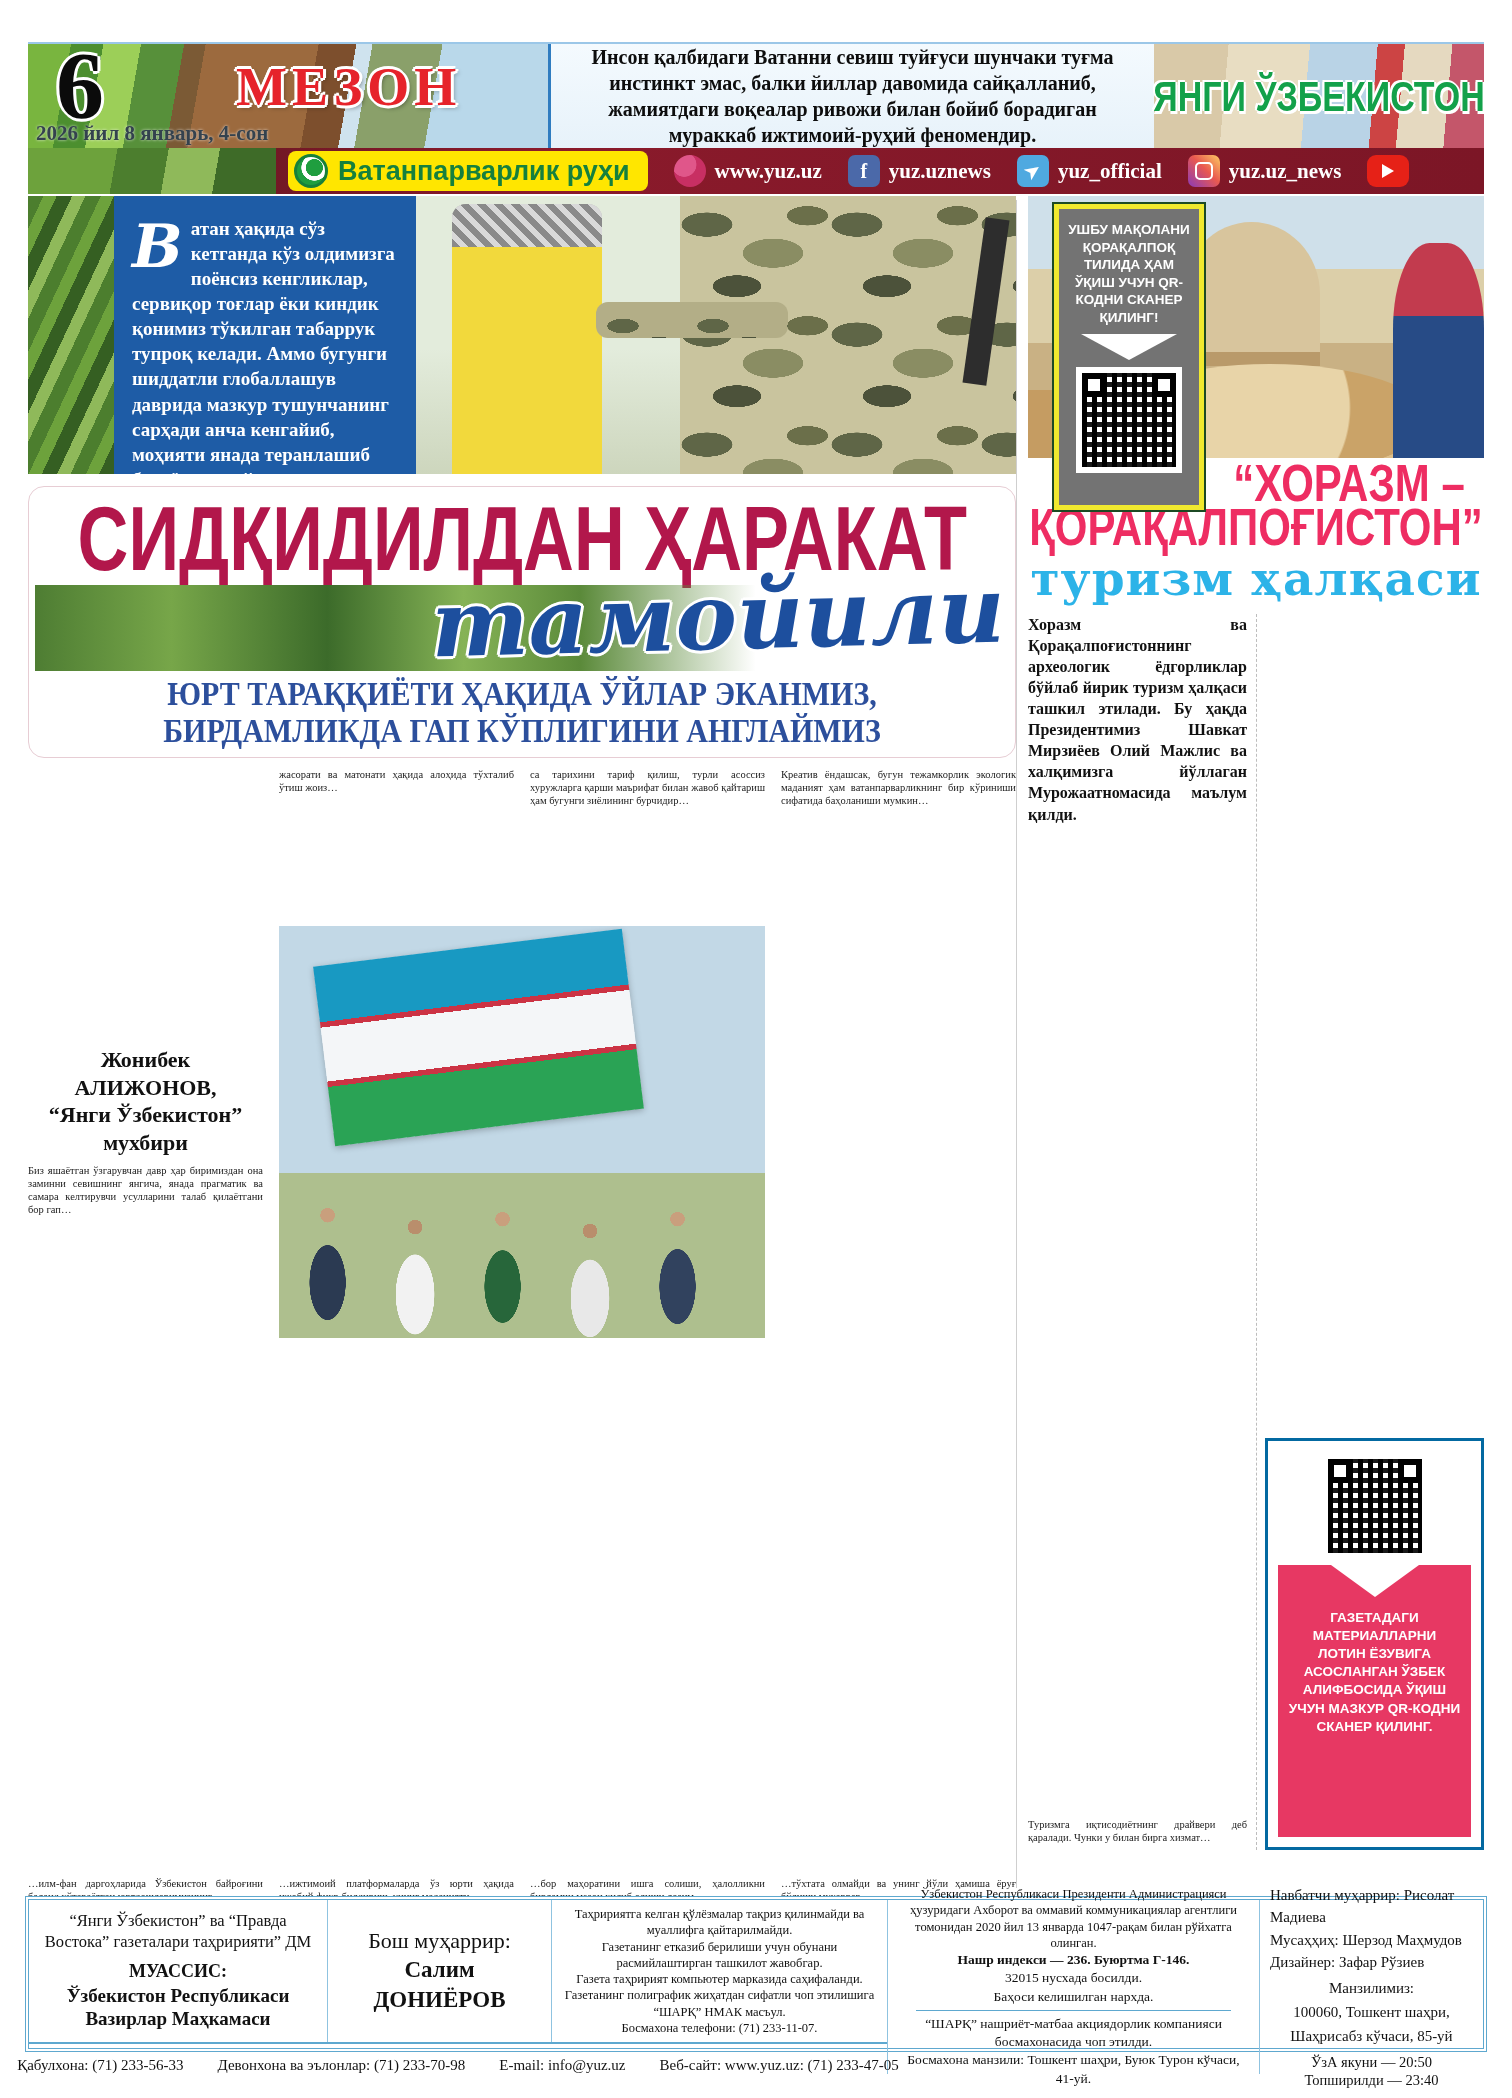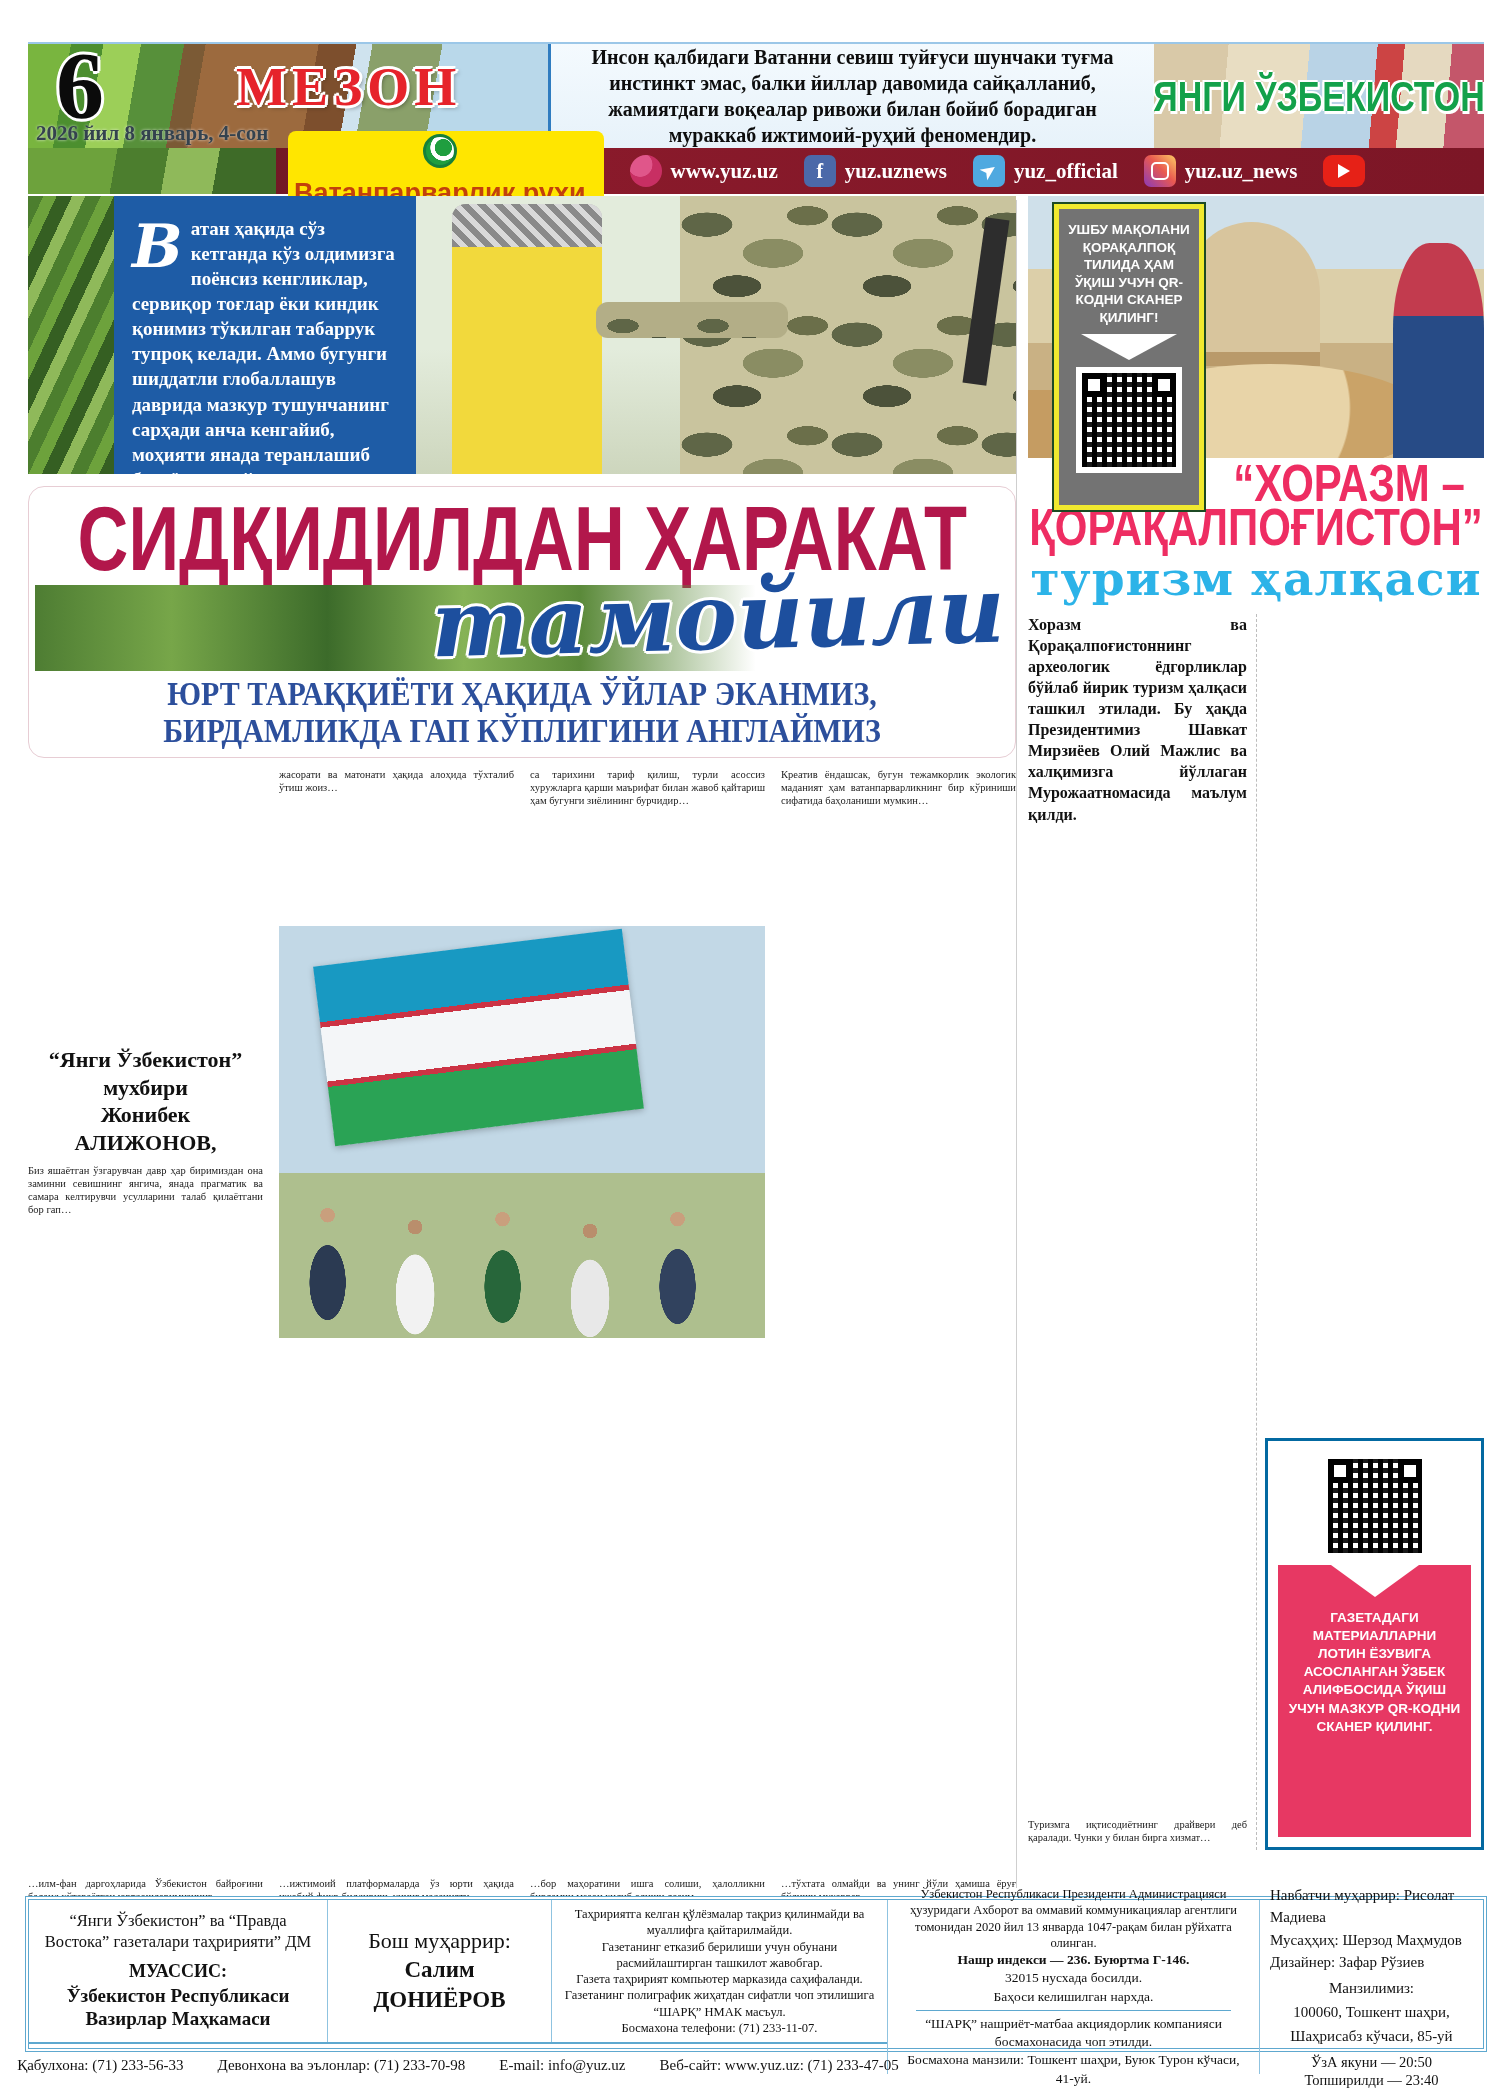--- a/index.html
+++ b/index.html
@@ -26,21 +26,21 @@
   .brand{font:bold 34px/1 "Liberation Sans",sans-serif;color:#13a14a;white-space:nowrap;transform:scaleY(1.25);
          text-shadow:-2px 0 #fff,2px 0 #fff,0 2px #fff,0 -2px #fff,2px 2px #fff,-2px -2px #fff;}
 
   
   .social-bar{position:absolute;left:28px;top:148px;width:1456px;height:46px;
       background:linear-gradient(90deg,#5c1620,#8a1a2b 35%,#7c1626);display:flex;align-items:center;
       gap:26px;padding:0 12px 0 260px;box-sizing:border-box;}
   .bar-photo{position:absolute;left:0;top:0;width:248px;height:46px;
       background:linear-gradient(100deg,#6da23c 0 35%,#4c7e2e 35% 55%,#8fb95a 55% 75%,#3e6b28 75% 100%);}
   .rubric{display:flex;align-items:center;gap:10px;background:#ffe600;border-radius:8px;
-          padding:3px 18px 3px 6px;font:bold 27px "Liberation Sans",sans-serif;color:#c2410c;flex-direction:column;}
+          padding:3px 18px 3px 6px;font:bold 27px "Liberation Sans",sans-serif;color:#15803d;}
   .leaf-badge{width:34px;height:34px;border-radius:50%;box-sizing:border-box;border:3px solid #17803a;
       background:radial-gradient(circle at 62% 38%,#1f9e3f 0 34%,#ffffff 36% 52%,#1f9e3f 54% 100%);}
   .handle{display:flex;align-items:center;gap:9px;font:bold 21px "Liberation Serif",serif;color:#fff;}
   .icon{width:32px;height:32px;border-radius:7px;display:flex;align-items:center;justify-content:center;
         color:#fff;font:bold 20px/1 "Liberation Sans",sans-serif;flex:none;}
   .icon.drib{border-radius:50%;background:radial-gradient(circle at 32% 30%,#e0568a 0 38%,#c82f63 40% 100%);}
   .icon.fb{background:#4b69a9;font-family:"Liberation Serif",serif;}
   .icon.tg{background:#4fa9e0;}
   .icon.tg span{display:block;transform:rotate(-35deg);font-size:18px;}
   .icon.ig{background:linear-gradient(45deg,#8a3ab9,#e95950 55%,#fccc63);position:relative;}
@@ -281,22 +281,22 @@
     </div>
 
     <div class="main-body">
       <div class="bcol c1">
         <div class="author-photo">
           <div class="author-head"></div>
           <div class="author-torso"></div>
         </div>
         <div class="orange-divider"></div>
         <div class="byline">
+          <div>Жонибек АЛИЖОНОВ,</div>
           <div>“Янги Ўзбекистон” мухбири</div>
-          <div>Жонибек АЛИЖОНОВ,</div>
         </div>
         <p class="p">Биз яшаётган ўзгарувчан давр ҳар биримиздан она заминни севишнинг янгича, янада прагматик ва самара келтирувчи усулларини талаб қилаётгани бор гап…</p>
         <div class="fill"></div>
         <p class="p">…илм-фан даргоҳларида Ўзбекистон байроғини баланд кўтараётган юртдошларимизнинг</p>
       </div>
 
       <div class="bcol c2a">
         <p class="p">жасорати ва матонати ҳақида алоҳида тўхталиб ўтиш жоиз…</p>
         <div class="fill"></div>
       </div>

